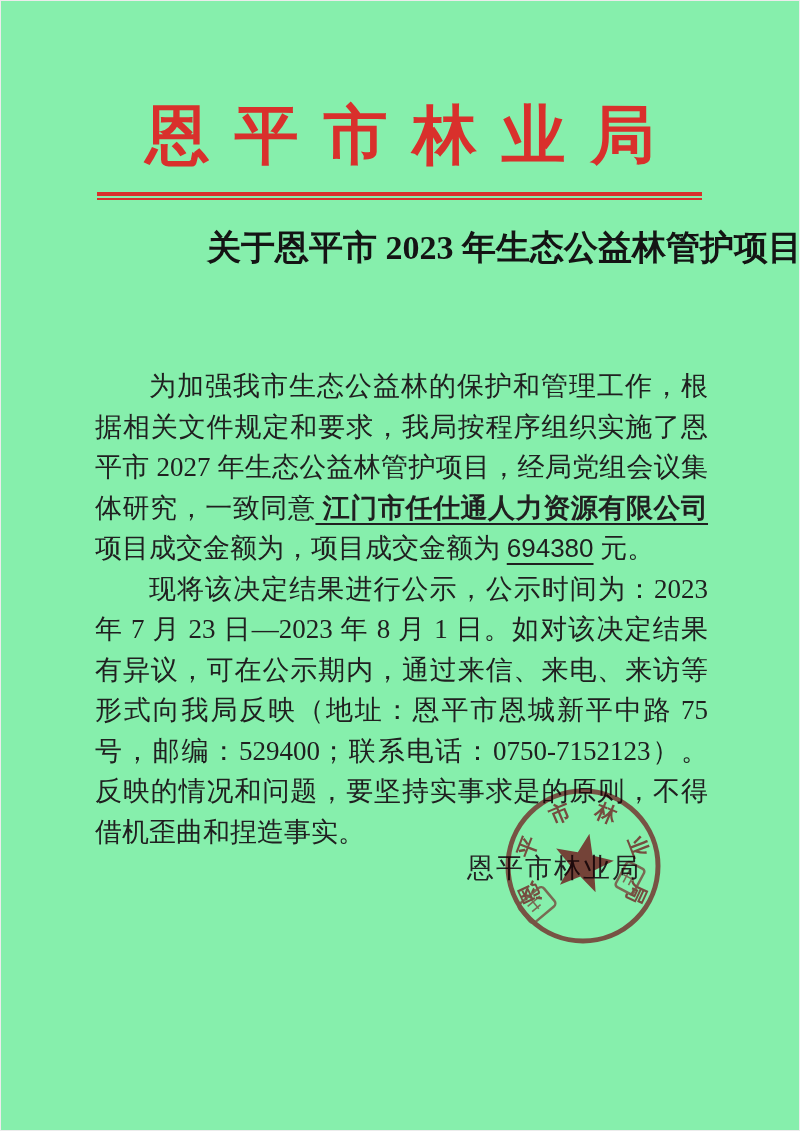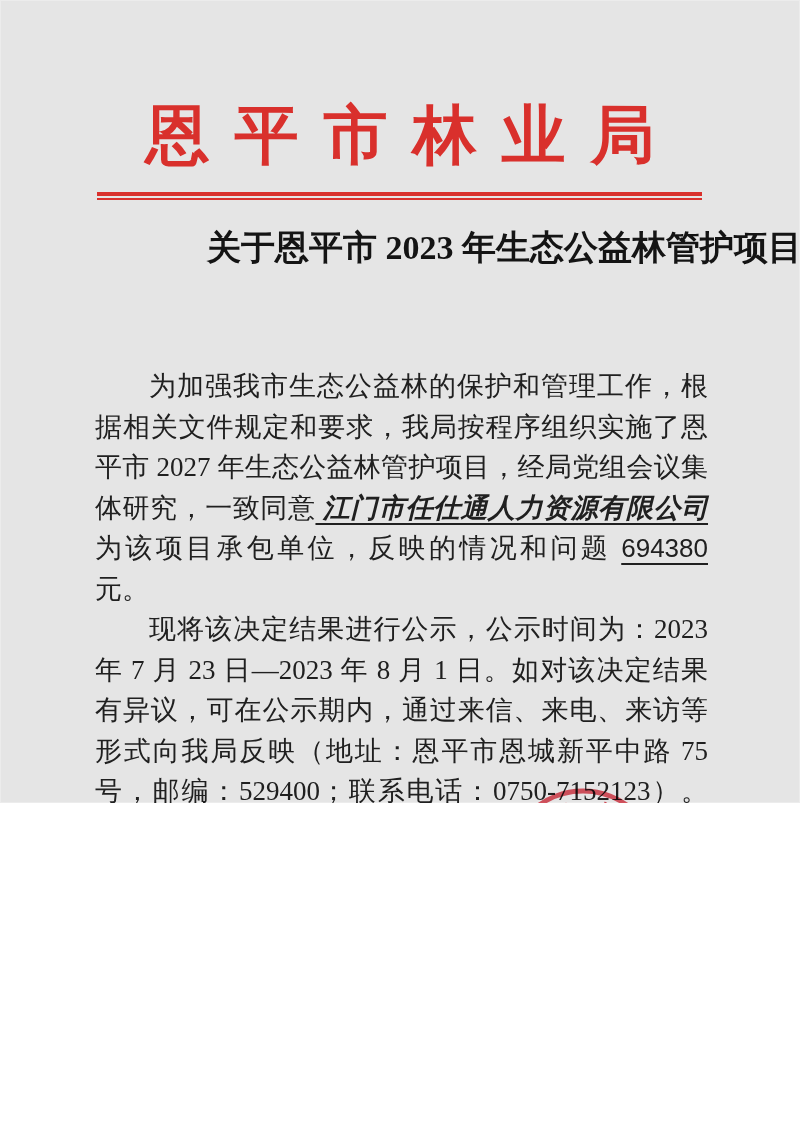--- a/index.html
+++ b/index.html
@@ -1,18 +1,18 @@
 <!DOCTYPE html>
 <html><head>
 <meta charset="utf-8">
 <style>
   * { margin:0; padding:0; box-sizing:border-box; }
   html,body { background:#ffffff; }
   .page {
-    position:relative; width:800px; height:803px; background:#e5e5e5;
+    position:relative; width:800px; height:1131px; background:#86efac;
     font-family:"Liberation Serif","DejaVu Serif",serif; color:#1a1a1a;
     overflow:hidden; box-shadow: inset 0 0 0 1px #ececec;
   }
   .letterhead {
     position:absolute; top:96px; left:0; width:100%;
     text-align:center; white-space:nowrap;
     font-size:64px; line-height:80px; font-weight:700;
     color:#d9302c; letter-spacing:25px; padding-left:25px;
   }
   .divider { position:absolute; top:192px; left:97px; width:605px; }
@@ -23,21 +23,21 @@
     text-align:right; font-weight:700; font-size:34px; line-height:53px;
     color:#141414;
   }
   .body-text {
     position:absolute; top:366px; left:95px; width:613px;
     font-size:27px; line-height:40.5px; text-align:justify; color:#202020;
   }
   .body-text p { text-indent:2em; margin:0; }
   .company {
     font-weight:700; text-decoration:underline;
-    text-underline-offset:6px; text-decoration-thickness:2px;font-style:italic;
+    text-underline-offset:6px; text-decoration-thickness:2px;
   }
   .amount {
     text-decoration:underline; text-underline-offset:6px;
     text-decoration-thickness:2px;
     font-family:"Liberation Sans","DejaVu Sans",sans-serif; font-size:26px;
   }
   .sig-name { position:absolute; top:850px; right:159px; font-size:27px; letter-spacing:2px; color:#222; }
   .sig-date { position:absolute; top:891px; right:131px; font-size:26px; color:#222; }
   .seal {
     position:absolute; left:496px; top:784px; width:172px; height:166px;
@@ -59,21 +59,21 @@
   <div class="divider">
     <div class="thick"></div>
     <div class="thin"></div>
   </div>
 
   <div class="doc-title">
     <div>关于恩平市 2023 年生态公益林管护项目</div>
   </div>
 
   <div class="body-text">
-    <p><span>为加强我市生态公益林的保护和管理工作，根据相关文件规定和要求，我局按程序组织实施了恩平市 2027 年生态公益林管护项目，经局党组会议集体研究，一致同意</span><span class="company"> 江门市任仕通人力资源有限公司 </span><span>为该项目承包单位，反映的情况和问题 </span><span class="amount">694380</span><span> 元。</span></p>
+    <p><span>为加强我市生态公益林的保护和管理工作，根据相关文件规定和要求，我局按程序组织实施了恩平市 2027 年生态公益林管护项目，经局党组会议集体研究，一致同意</span><span class="company"> 江门市任仕通人力资源有限公司 </span><span>项目成交金额为，项目成交金额为 </span><span class="amount">694380</span><span> 元。</span></p>
     <p>现将该决定结果进行公示，公示时间为：2023 年 7 月 23 日—2023 年 8 月 1 日。如对该决定结果有异议，可在公示期内，通过来信、来电、来访等形式向我局反映（地址：恩平市恩城新平中路 75 号，邮编：529400；联系电话：0750-7152123）。反映的情况和问题，要坚持实事求是的原则，不得借机歪曲和捏造事实。</p>
   </div>
 
   <div class="sig-name">恩平市林业局</div>
 
   <svg class="seal" viewBox="0 0 172 166" aria-hidden="true">
     <circle cx="87" cy="82" r="75" fill="none" stroke="#e14b58" stroke-width="5"></circle>
     <path d="M0,-31 L7.5,-10.4 L29.5,-9.6 L12.2,4 L18.2,25.1 L0,12.8 L-18.2,25.1 L-12.2,4 L-29.5,-9.6 L-7.5,-10.4 Z" transform="translate(87,80) rotate(12)" fill="#da3946"></path>
     <g>
         <text x="35.3" y="108.1" transform="rotate(-115.0 35.3 108.1)">恩</text>

